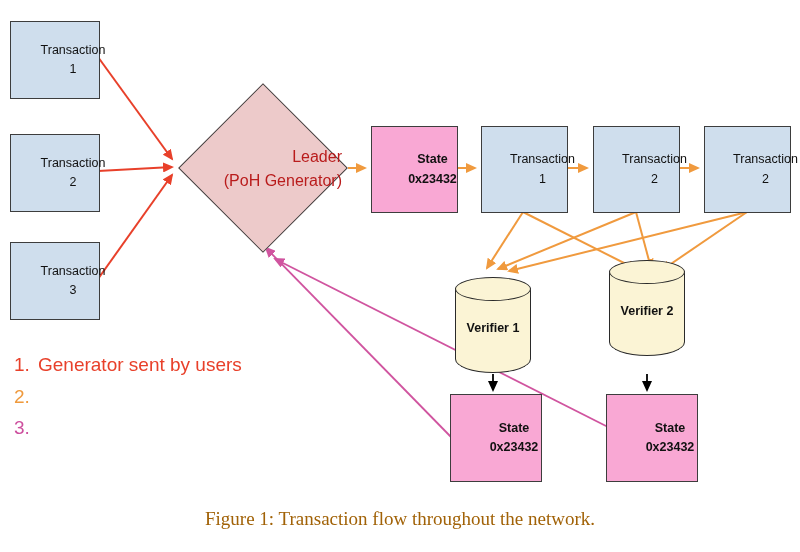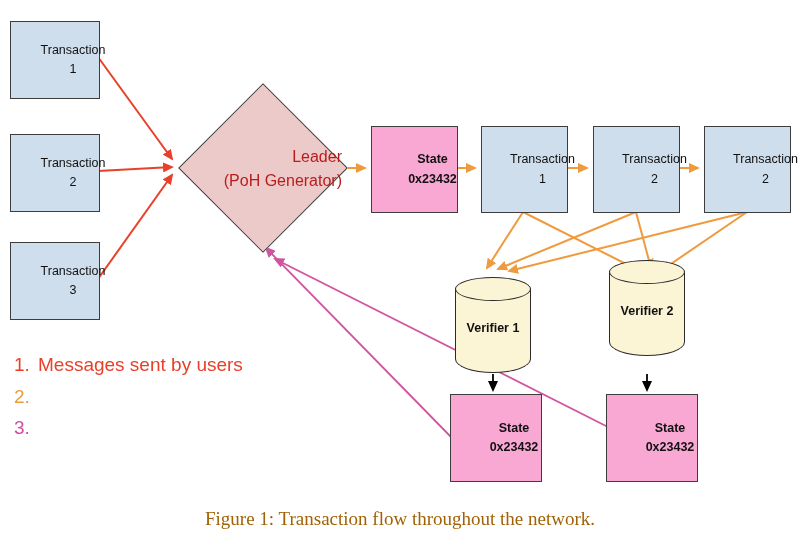--- a/index.html
+++ b/index.html
@@ -188,21 +188,21 @@
   <div class="node purple bold" style="left:606px;top:394px;width:90px;height:86px">
     <div>
       <span class="ln">State</span>
       <span class="ln">0x23432</span>
     </div>
   </div>
 
   <div class="legend">
     <div class="legend-item c-red">
       <span class="legend-num">1.</span>
-      <span class="legend-text">Messages sent by users</span>
+      <span class="legend-text">Generator sent by users</span>
     </div>
     <div class="legend-item c-orange">
       <span class="legend-num">2.</span>
     </div>
     <div class="legend-item c-pink">
       <span class="legend-num">3.</span>
     </div>
   </div>
 
   <div class="caption">Figure 1: Transaction flow throughout the network.</div>

